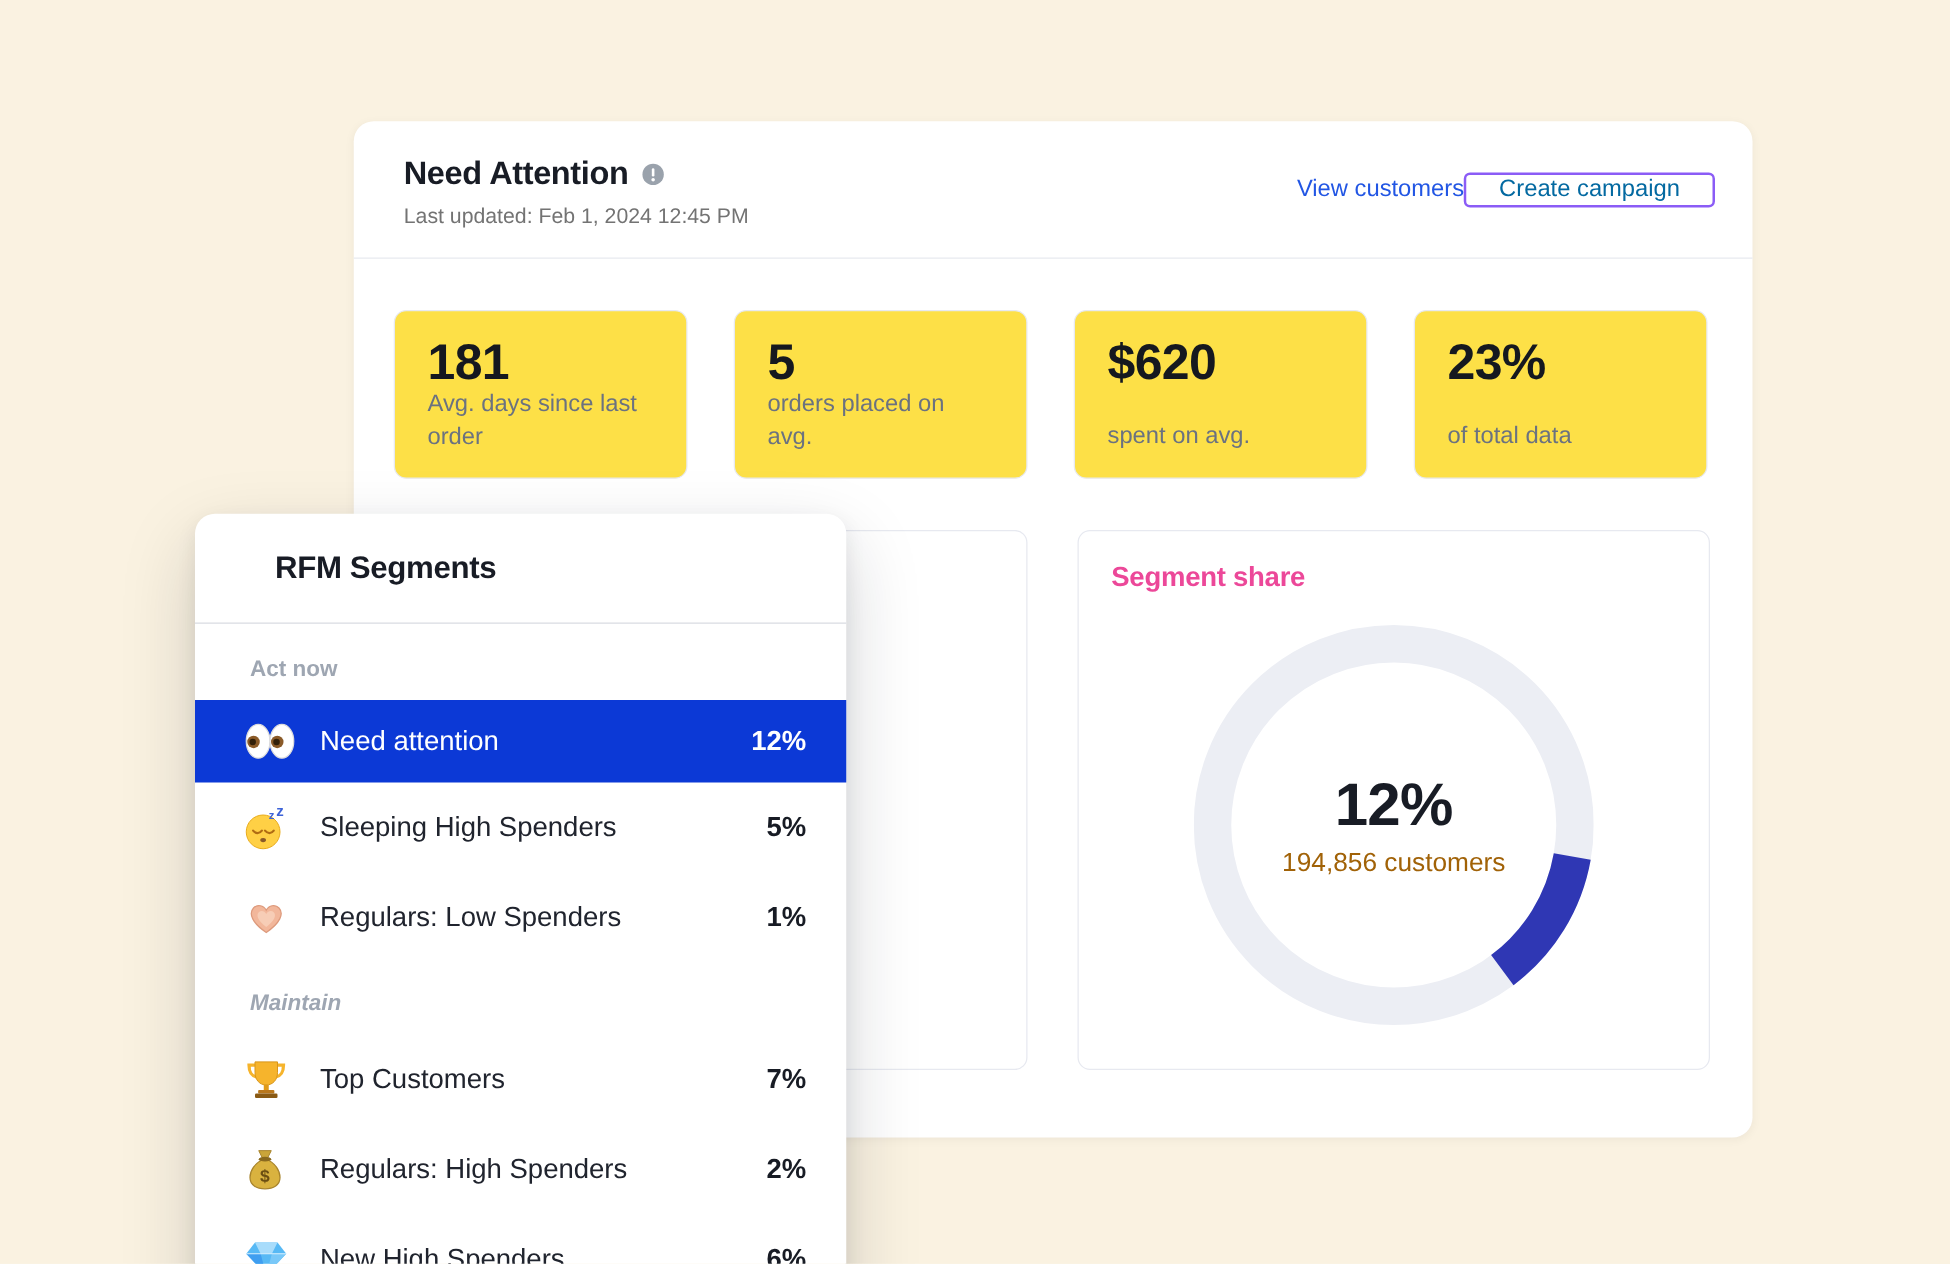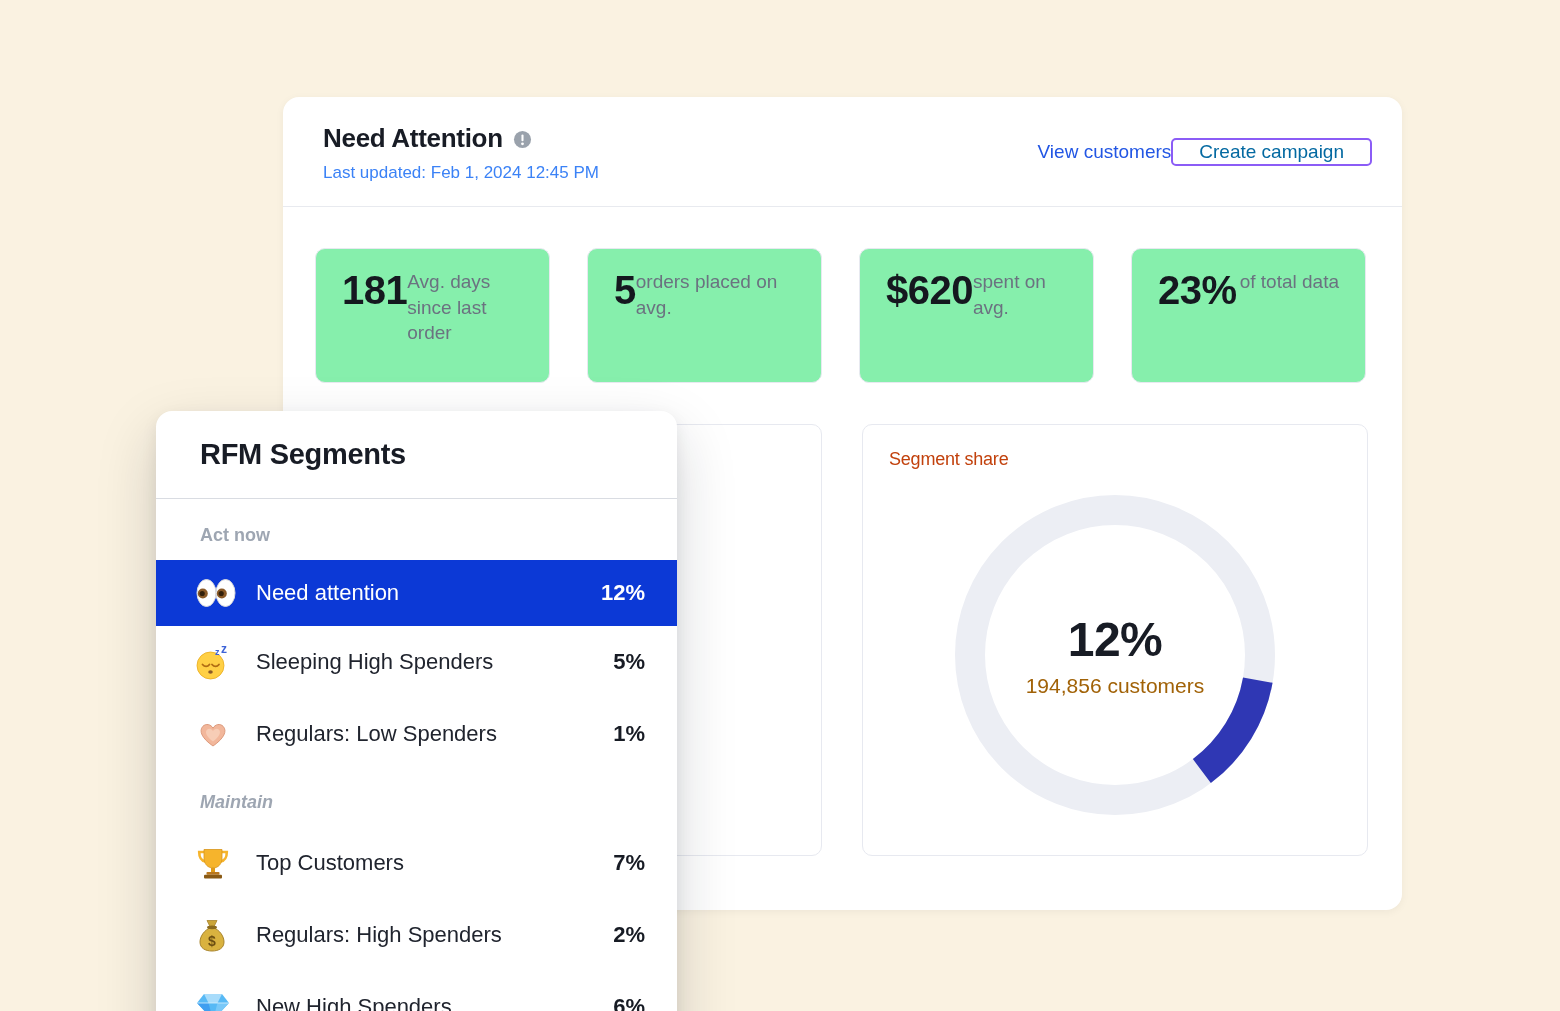--- a/index.html
+++ b/index.html
@@ -13,72 +13,72 @@
     background:#ffffff; border-radius:16px;
     box-shadow:0 2px 8px rgba(23,28,38,.05);
   }
   .card-header {
     position:relative; height:110px; border-bottom:1px solid #e8eaef;
     padding:26px 30px 0 40px;
   }
   .title-row { display:flex; align-items:center; gap:10px; }
   .page-title { font-size:26px; font-weight:700; color:#181c25; letter-spacing:-0.3px; }
   .info-icon { display:inline-flex; margin-top:2px; cursor:pointer; }
-  .last-updated { margin-top:9px; font-size:17px; color:#3b82f6; }
+  .last-updated { margin-top:9px; font-size:17px; color:#737373; }
   .header-actions {
     position:absolute; right:30px; top:50%; transform:translateY(-50%);
     display:flex; align-items:center; 
   }
   .view-customers {
     font-size:19px; color:#2256e4; cursor:pointer; text-decoration:none; font-weight:500;
   }
   .create-campaign {
     font-size:19px; color:#0369a1; font-weight:500; background:#ffffff;
     border:2px solid #8b5cf6; border-radius:5px; padding:1px 26px; cursor:pointer;
     font-family:"Liberation Sans", sans-serif;
   }
 
   
   .stats-row { position:absolute; left:32px; top:151px; display:flex; gap:37px; }
   .stat-card {
     width:235px; height:135px; border:1px solid #e7e9f0; border-radius:10px;
-    background:#86efac; padding:20px 26px 20px 26px;
-    display:flex; justify-content:space-between;
+    background:#fde047; padding:20px 26px 20px 26px;
+    display:flex; flex-direction:column; justify-content:space-between;
   }
   .stat-value { font-size:40px; font-weight:700; color:#15181f; letter-spacing:-0.5px; line-height:1.05; }
   .stat-label { font-size:19px; color:#6b7280; line-height:1.35; }
 
   
   .chart-placeholder-card {
     position:absolute; left:32px; top:327px; width:507px; height:432px;
     border:1px solid #e7e9f0; border-radius:10px; background:#fff;
   }
   .segment-share-card {
     position:absolute; left:579px; top:327px; width:506px; height:432px;
     border:1px solid #e7e9f0; border-radius:10px; background:#fff;
     padding:24px 26px;
   }
-  .segment-share-title { font-size:18px; font-weight:400; color:#c2410c; letter-spacing:-0.2px; }
+  .segment-share-title { font-size:22px; font-weight:700; color:#ec4899; letter-spacing:-0.2px; }
   .donut-wrap { position:relative; width:320px; height:320px; margin:25px auto 0 auto; }
   .donut-center {
     position:absolute; left:0; top:0; width:100%; height:100%;
     display:flex; flex-direction:column; align-items:center; justify-content:center;
   }
   .donut-center-value { font-size:48px; font-weight:700; color:#181c25; letter-spacing:-0.5px; }
   .donut-center-sub { margin-top:7px; font-size:21px; color:#a16207; }
 
   
   .rfm-panel {
     position:absolute; left:156px; top:411px; width:521px; height:720px;
     background:#ffffff; border-radius:16px; z-index:10;
     box-shadow:0 24px 60px rgba(23,28,38,.18), 0 6px 16px rgba(23,28,38,.08);
   }
   .rfm-header { height:88px; display:flex; align-items:center; padding-left:44px;
     border-bottom:1px solid #d9dce2; }
-  .rfm-title { font-size:29px; font-weight:700; color:#181c25; letter-spacing:-0.3px; }
+  .rfm-title { font-size:25px; font-weight:700; color:#181c25; letter-spacing:-0.3px;margin-left:20px; }
   .section-label {
     margin:26px 0 14px 0; padding-left:44px; font-size:18px; font-weight:600; color:#9ea6b2;
   }
   .section-label.second { margin-top:22px;font-style:italic; }
   .segment-row {
     height:72px; display:flex; align-items:center; padding:0 32px 0 40px; cursor:pointer;
   }
   .segment-row.selected { height:66px; background:#0c39d6; }
   .seg-icon { width:46px; display:flex; align-items:center; justify-content:flex-start; }
   .seg-name { margin-left:14px; font-size:22px; color:#20242e; flex:1; }

